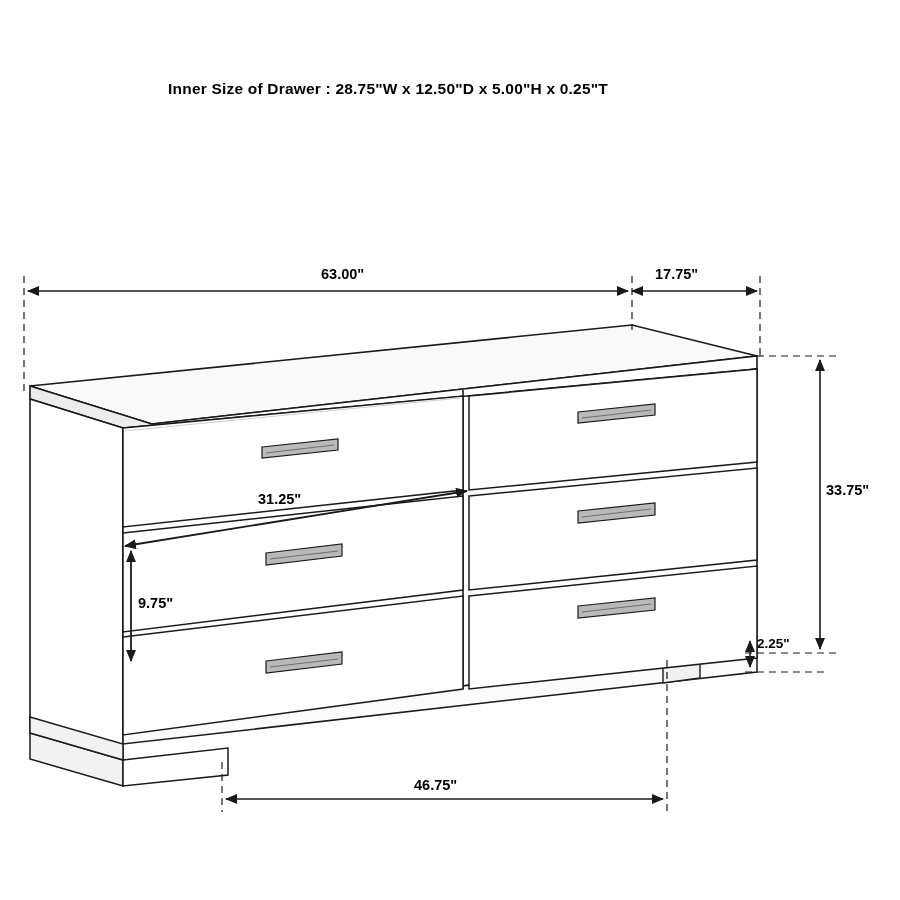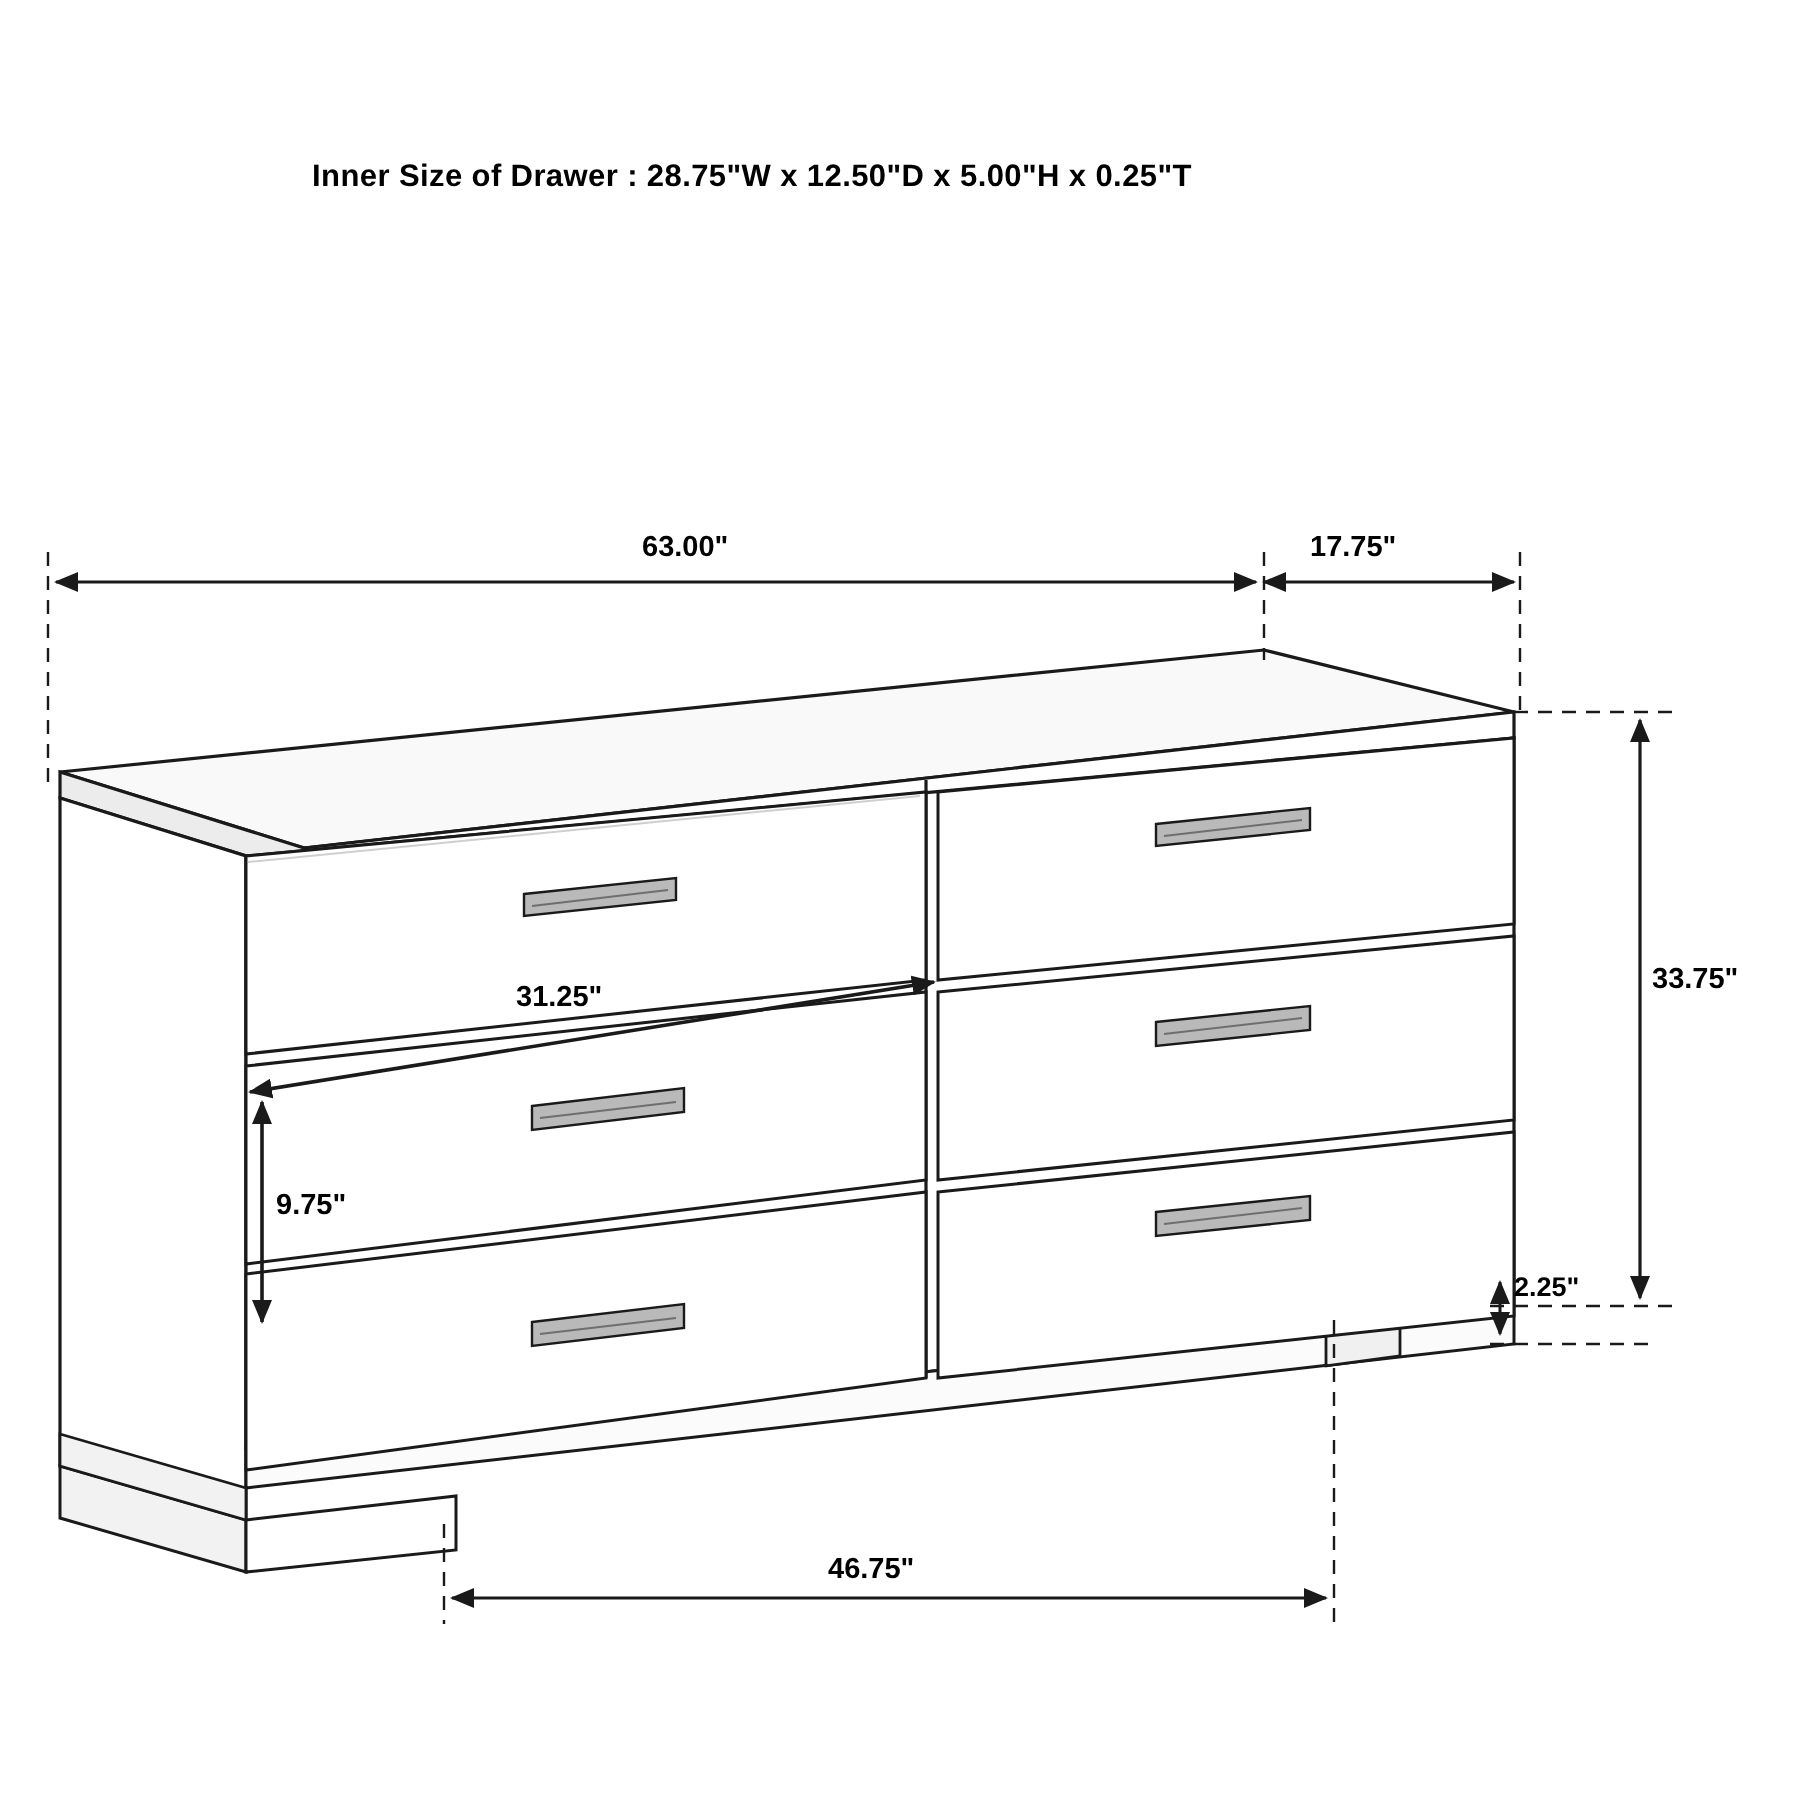--- a/index.html
+++ b/index.html
@@ -16,21 +16,21 @@
     overflow: hidden;
   }
   #stage {
     position: absolute;
     left: 0; top: 0;
     width: 900px;
     height: 900px;
   }
   #title {
     position: absolute;
-    left: 0;
+    left: 12px;
     top: 80px;
     width: 752px;
     text-align: center;
     font-size: 15.5px;
     font-weight: bold;
     letter-spacing: 0.2px;
   }
   svg#diagram {
     position: absolute;
     left: 0;

